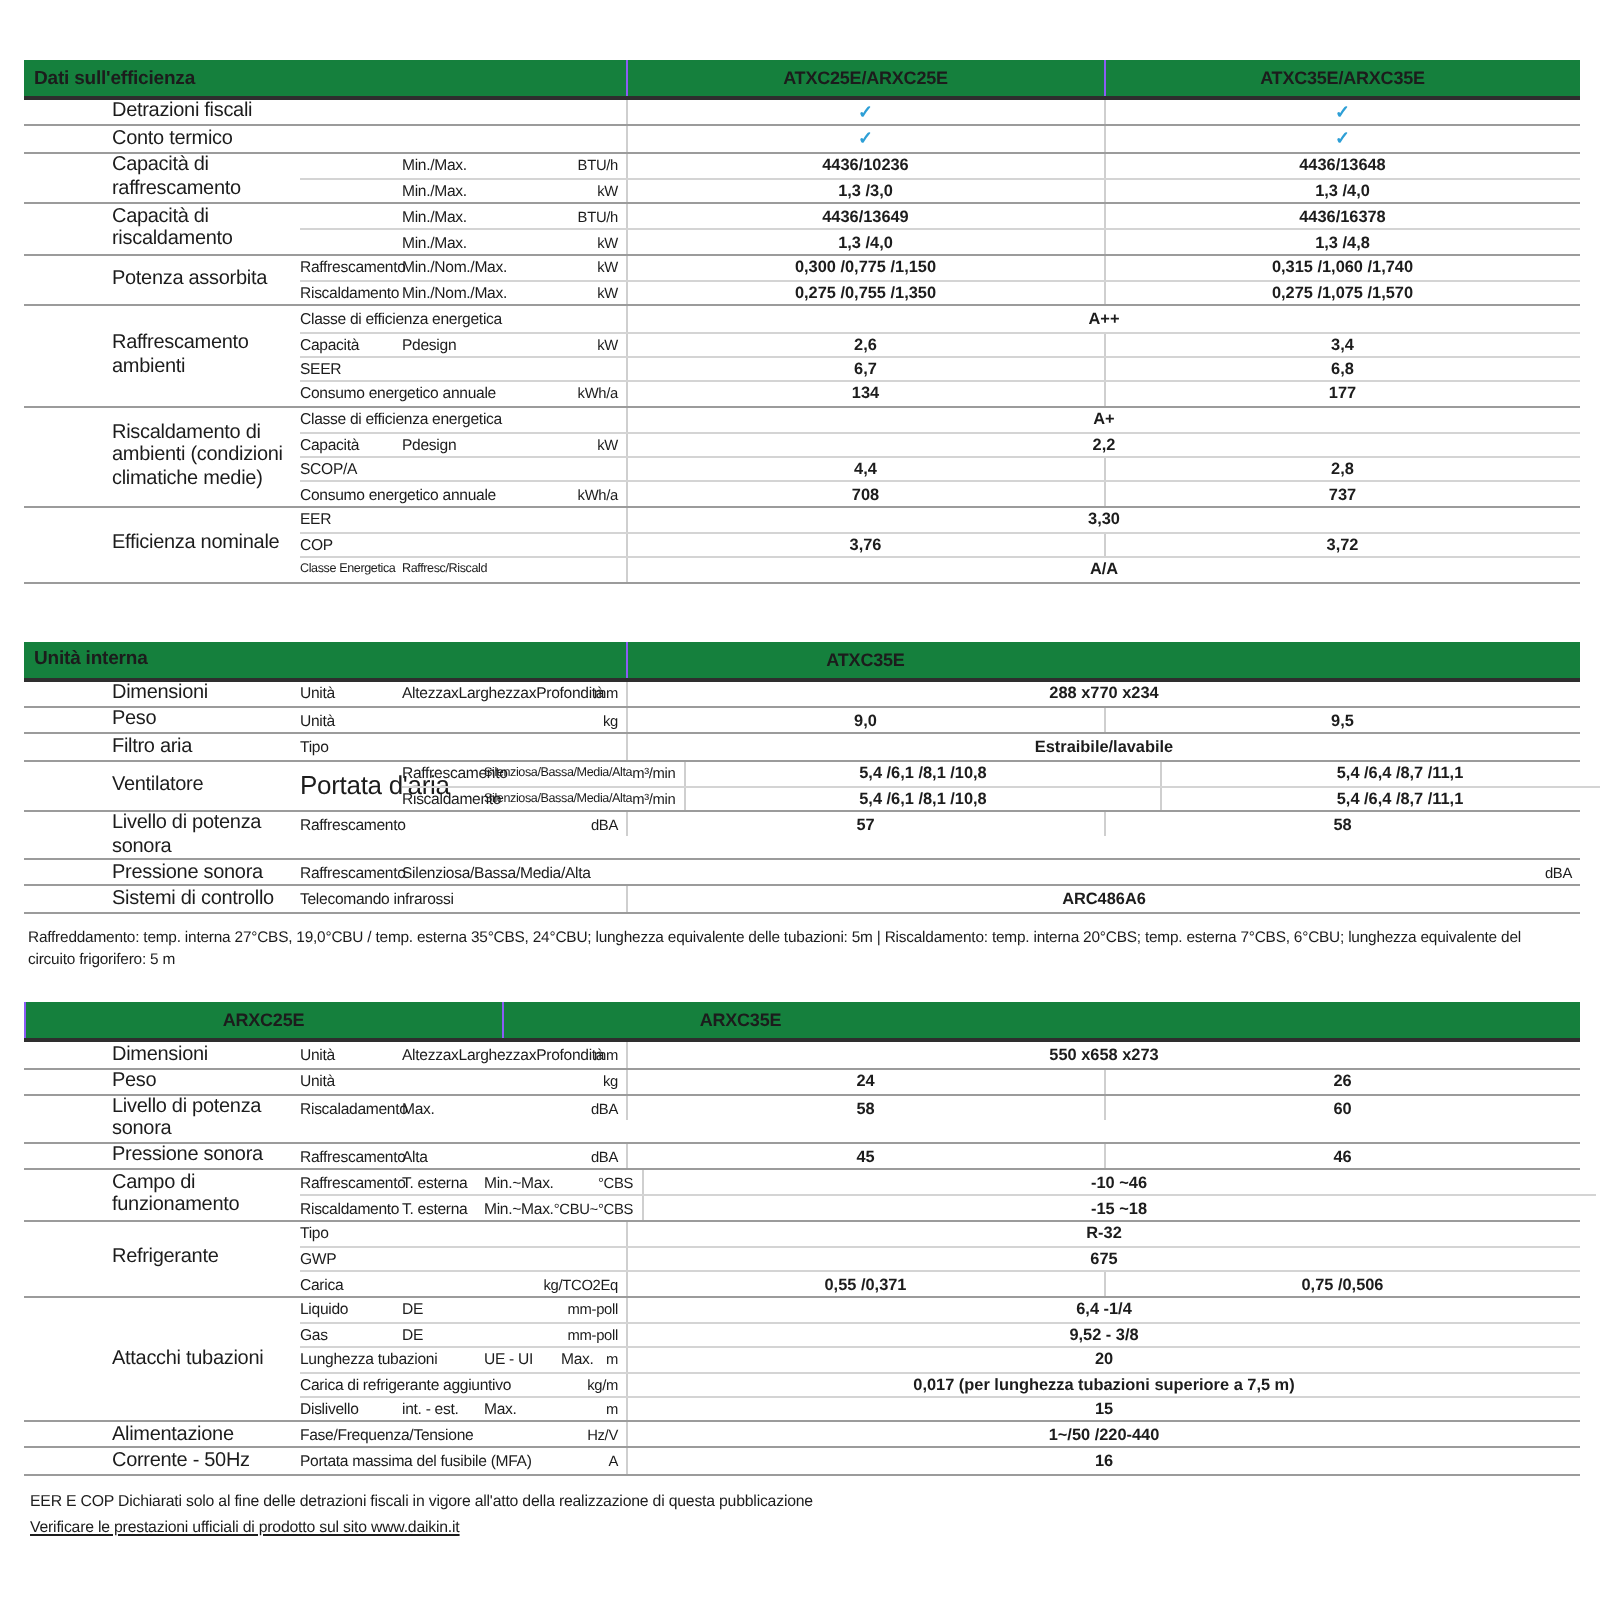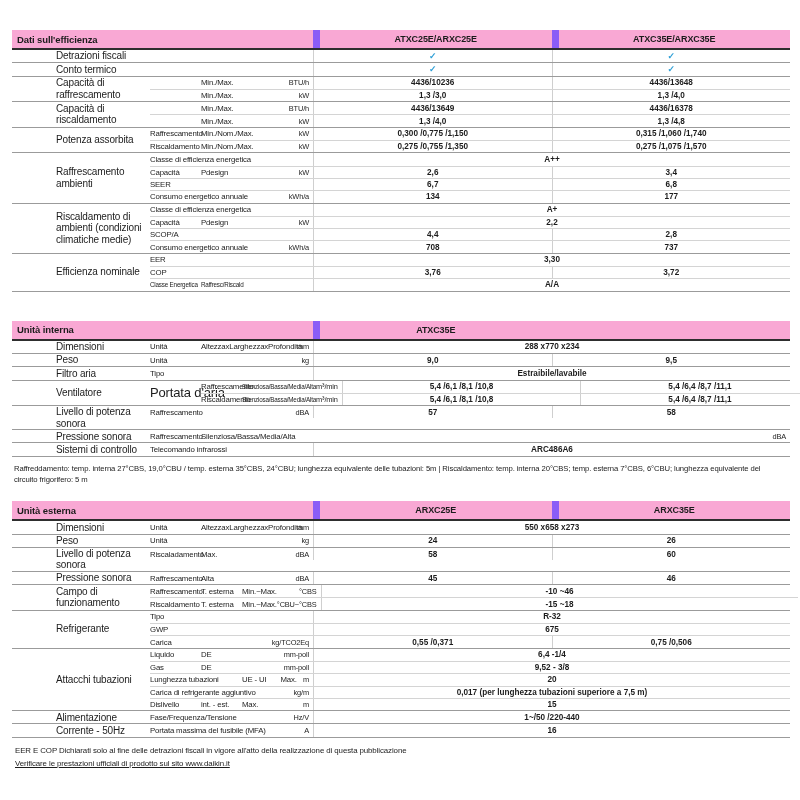--- a/index.html
+++ b/index.html
@@ -7,29 +7,29 @@
   body {
     width: 800px; height: 800px; overflow: hidden;
     font-family: "Liberation Sans", sans-serif;
     color: #1c1c1c;
   }
   .page { position: relative; width: 778px; margin-left: 12px; padding-top: 30px; }
 
   
   .hdr {
     display: flex; align-items: stretch; height: 20px;
-    background: #f9a8d4; border-bottom: 2px solid #2e2e2e;
+    background: #15803d; border-bottom: 2px solid #2e2e2e;
   }
   .hdr-title {
     width: 301px; display: flex; align-items: center;
     padding-left: 5px; font-weight: bold; font-size: 9.5px; letter-spacing: -0.1px;
   }
   .hdr-col {
     width: 238.5px; display: flex; align-items: center; justify-content: center;
-    font-weight: bold; font-size: 9px; border-left: 7px solid #8b5cf6; letter-spacing: -0.1px;
+    font-weight: bold; font-size: 9px; border-left: 1px solid #8b5cf6; letter-spacing: -0.1px;
   }
 
   
   .grp { display: flex; border-bottom: 1px solid #9b9b9b; }
   .g1 {
     width: 99px; flex: 0 0 99px; display: flex; align-items: center;
     padding-left: 5px; padding-right: 3px;
     font-size: 10px; line-height: 1.15; letter-spacing: -0.15px; margin-left: 39px;
   }
   .g2 {
@@ -476,21 +476,20 @@
             <div class="vals">
               <div class="vspan">ARC486A6</div>
             </div>
           </div>
         </div>
       </div>
     </section>
   <p class="footnote">Raffreddamento: temp. interna 27°CBS, 19,0°CBU / temp. esterna 35°CBS, 24°CBU; lunghezza equivalente delle tubazioni: 5m | Riscaldamento: temp. interna 20°CBS; temp. esterna 7°CBS, 6°CBU; lunghezza equivalente del circuito frigorifero: 5 m</p>
   <section class="tbl" data-table="2">
       <div class="hdr">
-        <div class="hdr-title">Unità esterna</div>
         <div class="hdr-col">ARXC25E</div>
         <div class="hdr-col">ARXC35E</div>
       </div>
       <div class="grp">
         <div class="g1">Dimensioni</div>
         <div class="grows">
           <div class="row">
             <div class="labels">
               <span class="l2">Unità</span>
               <span class="l3">AltezzaxLarghezzaxProfondità</span>

